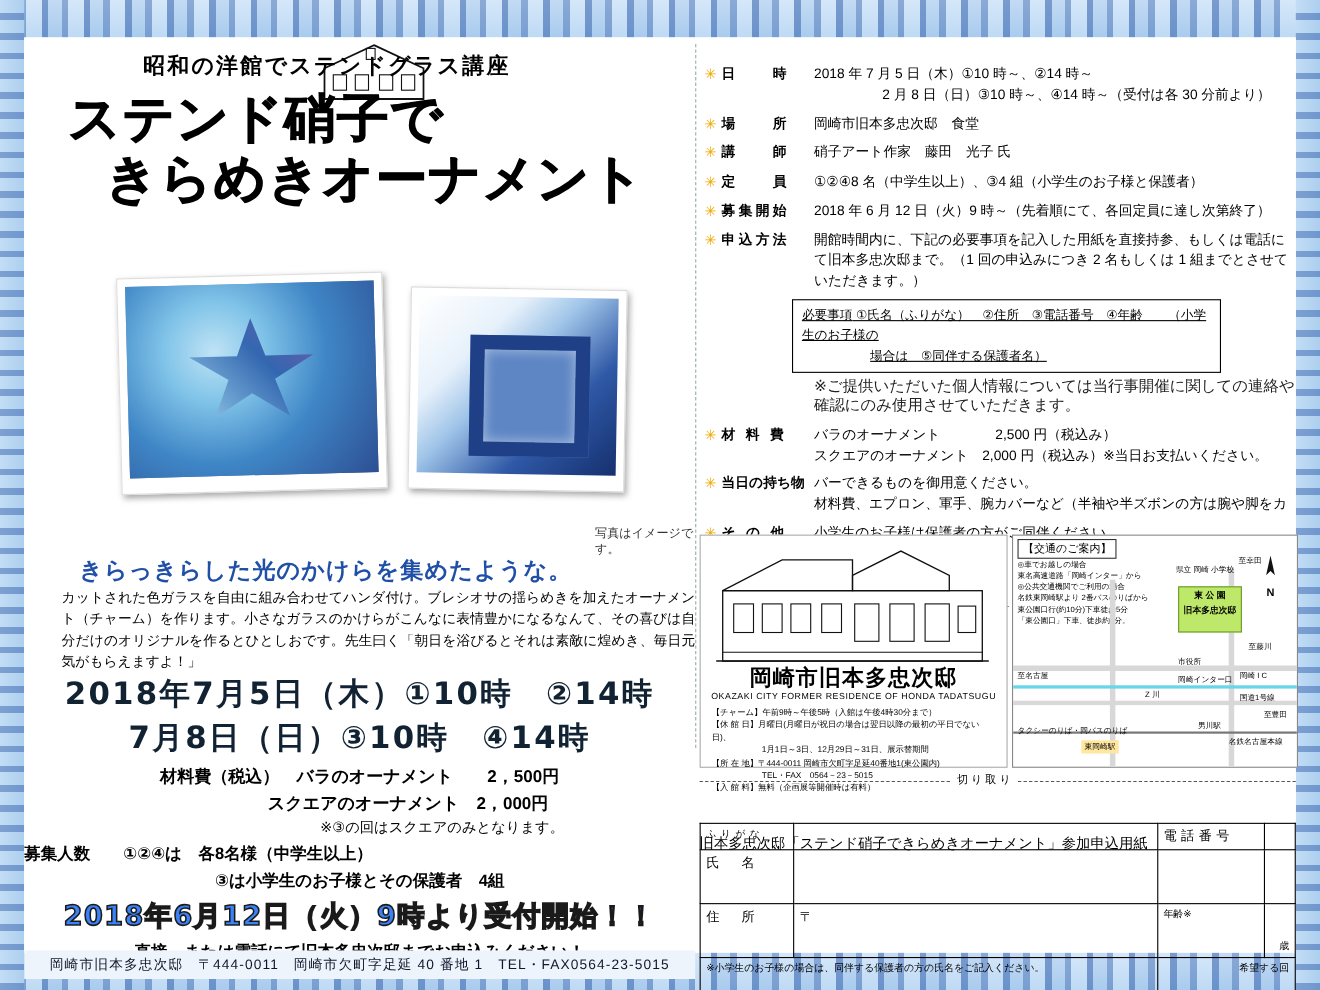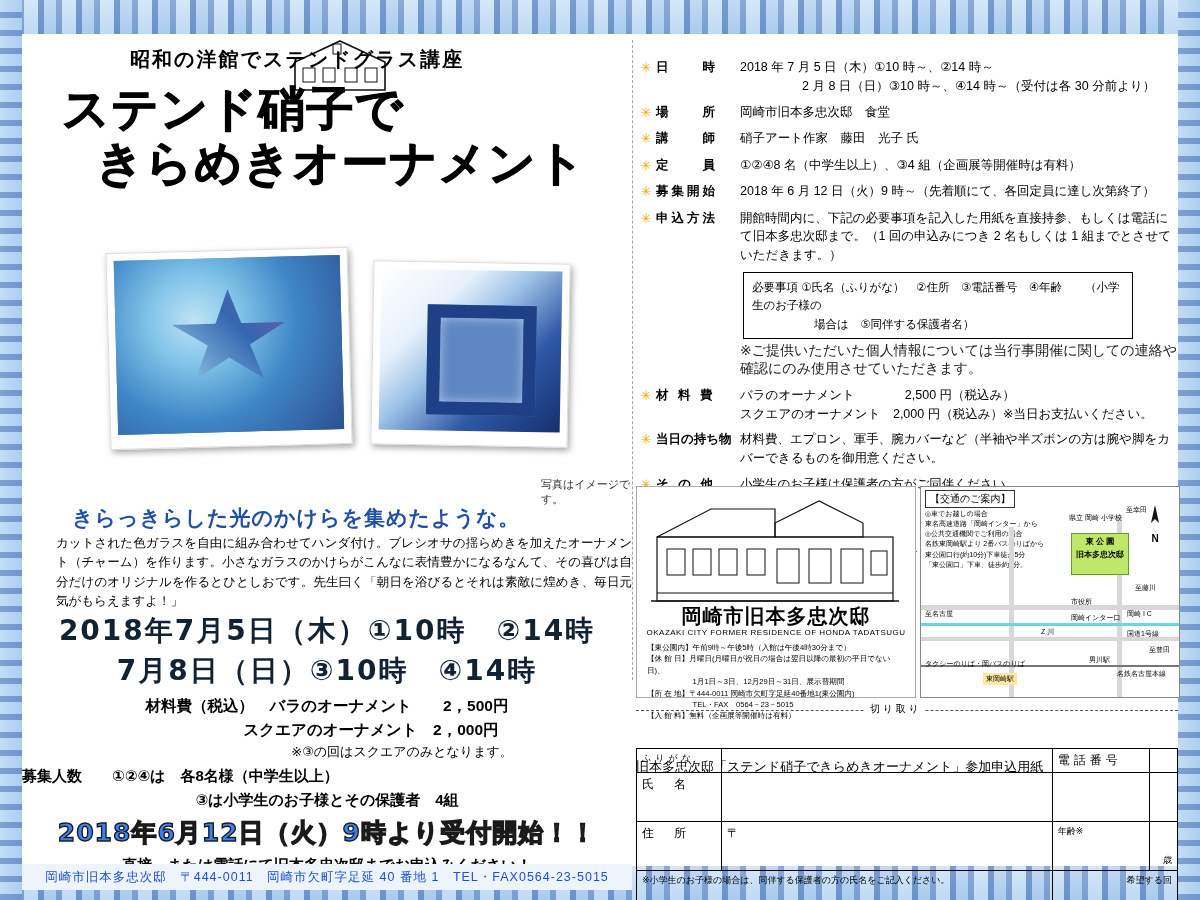--- a/index.html
+++ b/index.html
@@ -109,36 +109,36 @@
   .cap2{position:absolute;left:0;width:610px;text-align:center;top:757px;font-size:15px;font-weight:bold;}
   .openreg{
     position:absolute;left:0;width:610px;text-align:center;top:782px;
     font-family:"DejaVu Sans",sans-serif;
     font-size:25px;font-weight:bold;color:#3b82f6;
     -webkit-text-stroke:1.4px #1a1a1a;letter-spacing:1px;
   }
   .apply{position:absolute;left:0;width:610px;text-align:center;top:822px;font-size:15px;font-weight:bold;}
   .footbar{
     position:absolute;left:22px;bottom:10px;width:610px;height:26px;
-    background:#eef4fc;color:#1d4ed8;font-size:12.5px;
+    background:#eef4fc;color:#0f172a;font-size:12.5px;
     display:flex;align-items:center;justify-content:center;letter-spacing:1px;
   }
 
   
   .info{position:absolute;left:0;top:24px;width:542px;}
   .row{display:flex;margin-bottom:7px;font-size:12.5px;line-height:1.5;}
   .star{width:20px;flex:0 0 20px;color:#f0a800;font-size:13px;text-align:center;}
   .lbl{width:84px;flex:0 0 84px;font-weight:bold;letter-spacing:3px;}
   .val{flex:1;}
   .val .sub{display:block;}
   .indent{padding-left:62px;display:block;}
 
   .reqbox{
-    margin:6px 0 2px 107px;border:1px solid #000;padding:5px 8px;
-    font-size:11.5px;line-height:1.6;width:390px;box-sizing:border-box;
+    margin:6px 0 2px 84px;border:1px solid #000;padding:5px 8px;
+    font-size:11.5px;line-height:1.6;width:390px;box-sizing:border-box;text-decoration:underline;
   }
   .note-small{margin:3px 0 8px 104px;font-size:14px;color:#222;}
 
   .contact-head{font-weight:bold;}
   .contact-l1{padding-left:24px;font-weight:bold;}
   .contact-l2{padding-left:24px;}
 
   
   .bldblock{position:absolute;left:0;top:452px;width:278px;height:210px;border:1px solid #aaa;background:#fff;}
   .bld-svg{position:absolute;left:14px;top:6px;}
@@ -244,21 +244,21 @@
 
       <div class="row">
         <div class="star">✳</div>
         <div class="lbl">講　　師</div>
         <div class="val">硝子アート作家　藤田　光子 氏</div>
       </div>
 
       <div class="row">
         <div class="star">✳</div>
         <div class="lbl">定　　員</div>
-        <div class="val">①②④8 名（中学生以上）、③4 組（企画展等開催時は有料）</div>
+        <div class="val">①②④8 名（中学生以上）、③4 組（小学生のお子様と保護者）</div>
       </div>
 
       <div class="row">
         <div class="star">✳</div>
         <div class="lbl">募集開始</div>
         <div class="val">2018 年 6 月 12 日（火）9 時～（先着順にて、各回定員に達し次第終了）</div>
       </div>
 
       <div class="row">
         <div class="star">✳</div>
@@ -282,22 +282,22 @@
         <div class="val">
           <span class="sub">バラのオーナメント　　　　2,500 円（税込み）</span>
           <span class="sub">スクエアのオーナメント　2,000 円（税込み）※当日お支払いください。</span>
         </div>
       </div>
 
       <div class="row">
         <div class="star">✳</div>
         <div class="lbl" style="letter-spacing:0">当日の持ち物</div>
         <div class="val">
+          <span class="sub">バーできるものを御用意ください。</span>
           <span class="sub">材料費、エプロン、軍手、腕カバーなど（半袖や半ズボンの方は腕や脚をカ</span>
-          <span class="sub">バーできるものを御用意ください。</span>
         </div>
       </div>
 
       <div class="row">
         <div class="star">✳</div>
         <div class="lbl">そ の 他</div>
         <div class="val">小学生のお子様は保護者の方がご同伴ください。</div>
       </div>
 
       <div class="row">
@@ -324,21 +324,21 @@
           <rect x="158" y="56" width="22" height="34" fill="none" stroke="#111"></rect>
           <rect x="190" y="56" width="22" height="34" fill="none" stroke="#111"></rect>
           <rect x="220" y="58" width="16" height="24" fill="none" stroke="#111"></rect>
           <line x1="6" y1="100" x2="242" y2="100" stroke="#111"></line>
           <line x1="0" y1="108" x2="248" y2="108" stroke="#111" stroke-width="1.4"></line>
         </svg>
       </div>
       <div class="bldname">岡崎市旧本多忠次邸</div>
       <div class="bldname-en">OKAZAKI CITY FORMER RESIDENCE OF HONDA TADATSUGU</div>
       <div class="bldinfo">
-        <div>【東公園内】午前9時～午後5時（入館は午後4時30分まで）</div>
+        <div>【チャーム】午前9時～午後5時（入館は午後4時30分まで）</div>
         <div>【休 館 日】月曜日(月曜日が祝日の場合は翌日以降の最初の平日でない日)、</div>
         <div>　　　　　　1月1日～3日、12月29日～31日、展示替期間</div>
         <div>【所 在 地】〒444-0011 岡崎市欠町字足延40番地1(東公園内)</div>
         <div>　　　　　　TEL・FAX　0564－23－5015</div>
         <div>【入 館 料】無料（企画展等開催時は有料）</div>
       </div>
     </div>
 
     <div class="mapblock">
       <div class="map-title">【交通のご案内】</div>

